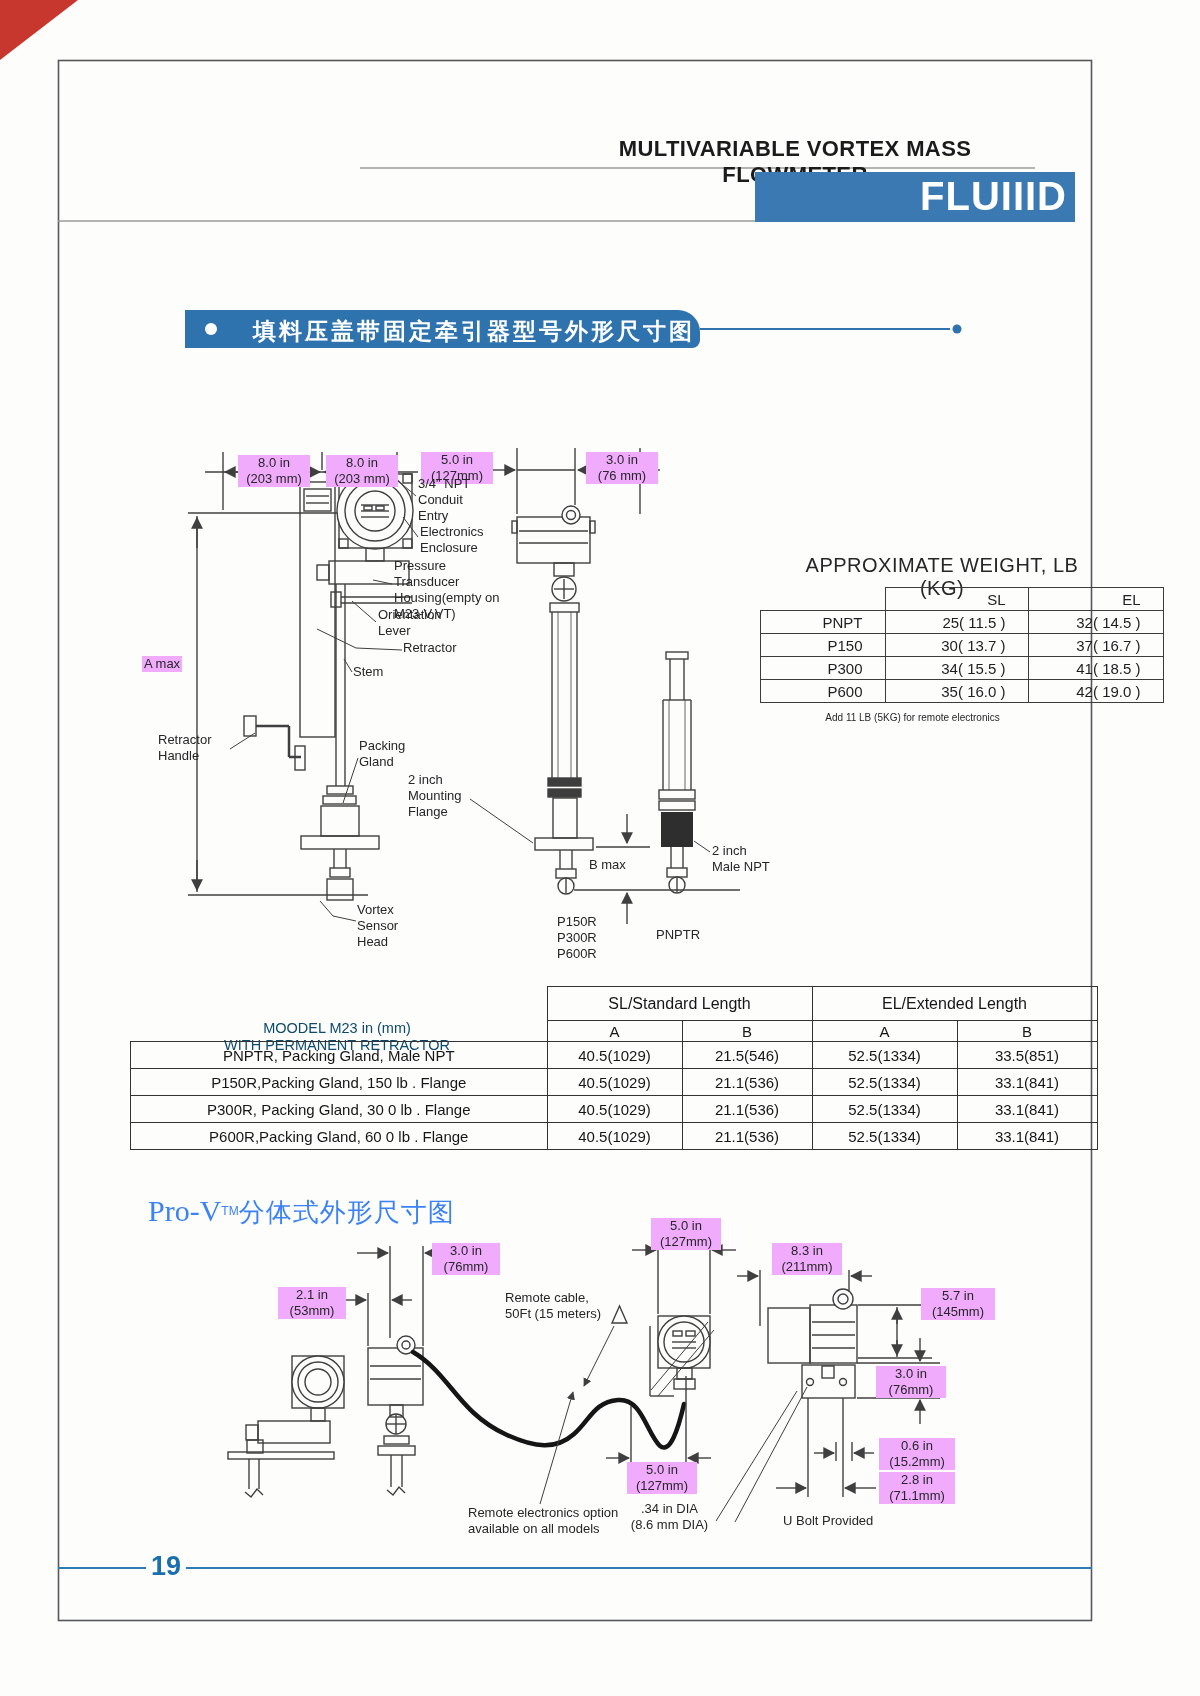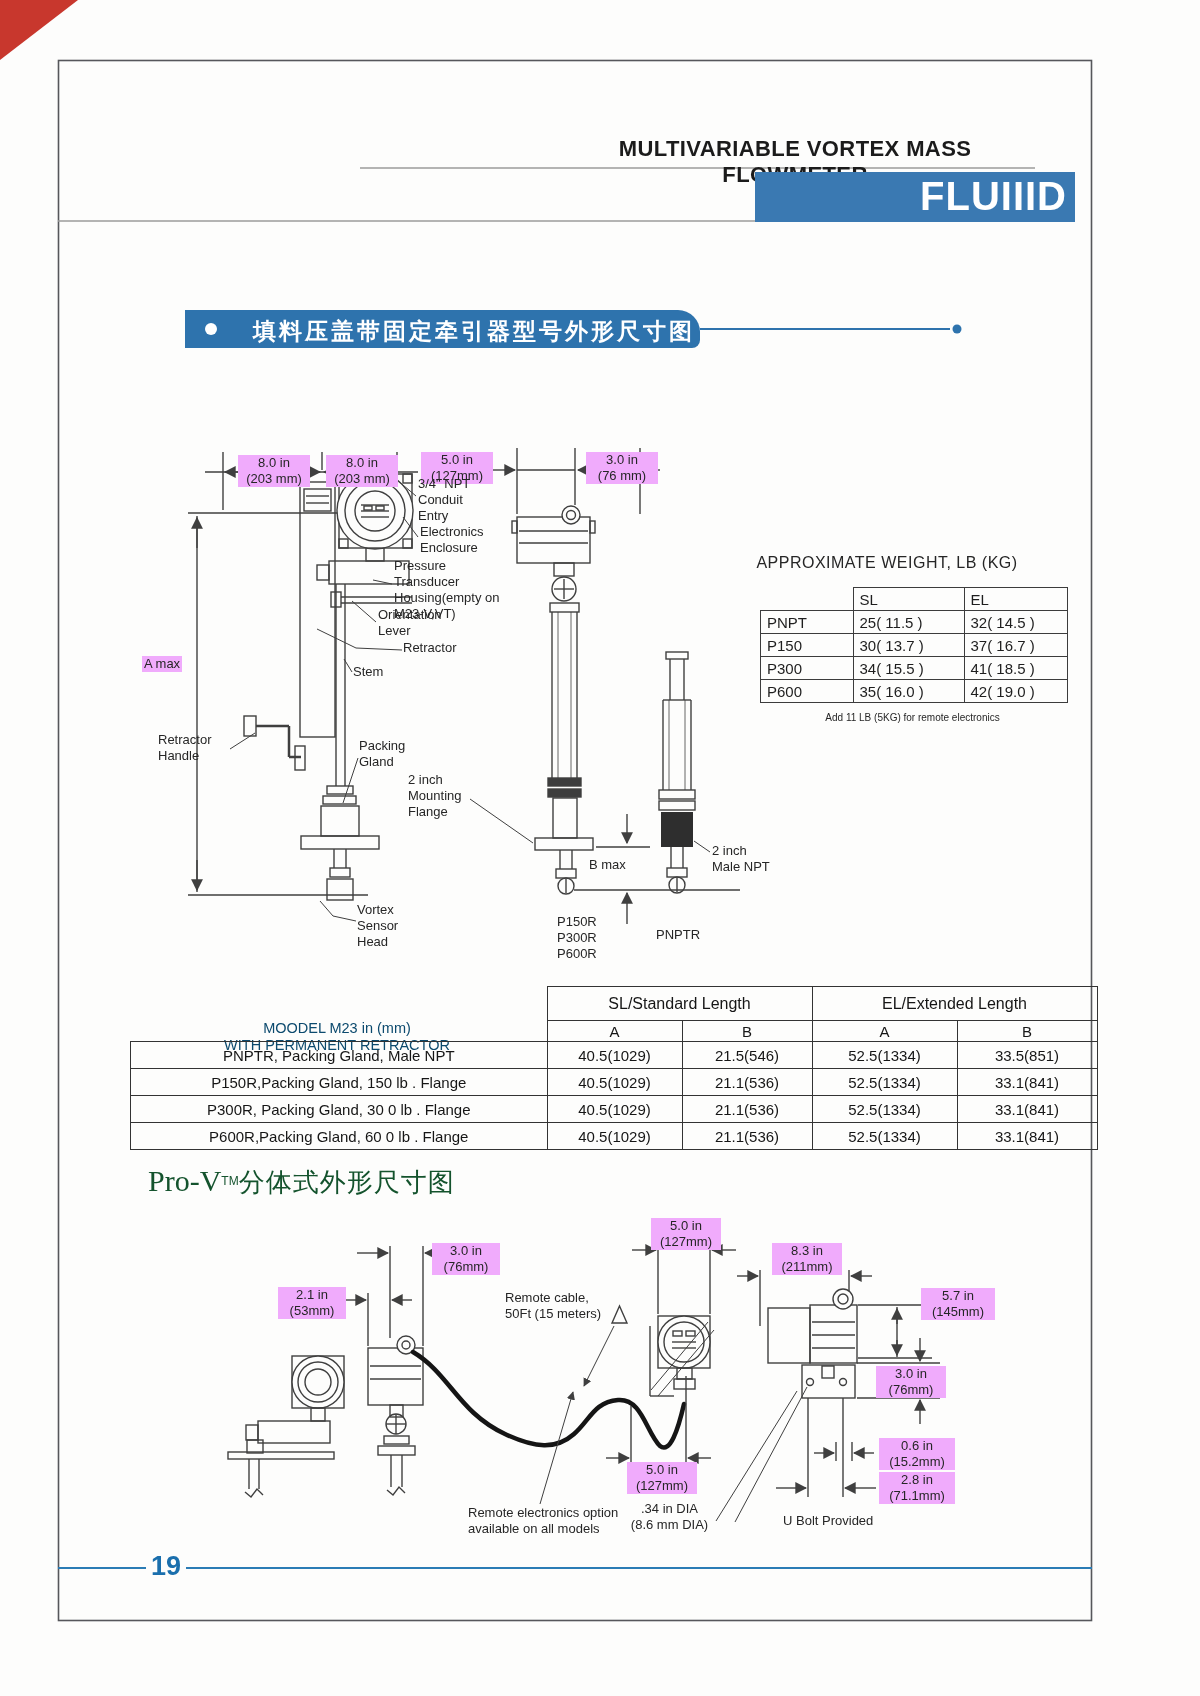--- a/index.html
+++ b/index.html
@@ -12,39 +12,39 @@
   .hdr-title{position:absolute;left:595px;top:136px;width:400px;text-align:center;
              font-size:22px;font-weight:bold;letter-spacing:.4px;color:#1b1b1b;}
   .logo-band{position:absolute;left:755px;top:172px;width:320px;height:50px;}
   .logo-text{position:absolute;right:8px;top:2px;font-size:40px;font-weight:800;
              color:#ffffff;letter-spacing:1px;font-family:"Liberation Sans",sans-serif;}
   .banner{position:absolute;left:185px;top:310px;width:515px;height:38px;
           border-radius:0 22px 8px 0;}
   .banner .bullet{position:absolute;left:20px;top:13px;width:12px;height:12px;border-radius:50%;background:#fff;}
   .banner .txt{position:absolute;left:48px;top:6px;font-size:23px;font-weight:bold;
                color:#ffffff;letter-spacing:3px;white-space:nowrap;margin-left:20px;}
-  .wtitle{position:absolute;left:737px;top:554px;width:300px;text-align:center;
-          font-size:16px;letter-spacing:.5px;color:#262626;}
+  .wtitle{position:absolute;left:792px;top:554px;width:300px;text-align:center;
+          font-size:20px;letter-spacing:.5px;color:#262626;}
   table{border-collapse:collapse;}
   .wtable{position:absolute;left:760px;top:587px;font-size:15px;color:#1e1e1e;}
-  .wtable td{border:1.4px solid #3c3c3c;text-align:left;padding:0 6px;height:22px;}
+  .wtable td{border:1.4px solid #3c3c3c;text-align:right;padding:0 22px;height:22px;}
   .wtable td.nob{border:none;}
   .wtable .cm{width:80px;} .wtable .c1{width:98px;} .wtable .c2{width:90px;}
   .wnote{position:absolute;left:760px;top:712px;width:305px;text-align:center;font-size:10px;color:#262626;}
   .dcaption{position:absolute;left:212px;top:1020px;width:250px;text-align:center;
             font-size:14.5px;line-height:1.18;color:#0c4a6e;white-space:pre-line;}
   .dtable{position:absolute;left:130px;top:986px;font-size:15px;color:#161616;}
   .dtable td{border:1.5px solid #333;text-align:center;padding:0 4px;}
   .dtable td.nob{border:none;}
   .dtable .cl{width:408px;} .dtable .ca{width:126px;} .dtable .cb{width:121px;}
   .dtable .cc{width:136px;} .dtable .cd{width:131px;}
   .dtable tr.gh td{height:33px;font-size:16px;}
   .dtable tr.sh td{height:20px;}
   .dtable tr.dr td{height:26px;}
-  .s2title{position:absolute;left:148px;top:1164px;color:#14532d;white-space:nowrap;}
+  .s2title{position:absolute;left:148px;top:1194px;color:#3b82f6;white-space:nowrap;}
   .s2title .latin{font-family:"Liberation Serif",serif;font-size:30px;}
   .s2title .tm{font-size:12px;vertical-align:super;}
   .s2title .cn{font-size:26px;font-weight:500;letter-spacing:1px;}
   .pagenum{position:absolute;left:146px;top:1551px;font-size:27px;font-weight:bold;
            color:#1a6fad;background:#fdfdfc;padding:0 5px;}
 </style>
 </head>
 <body>
 
 <div class="page">

